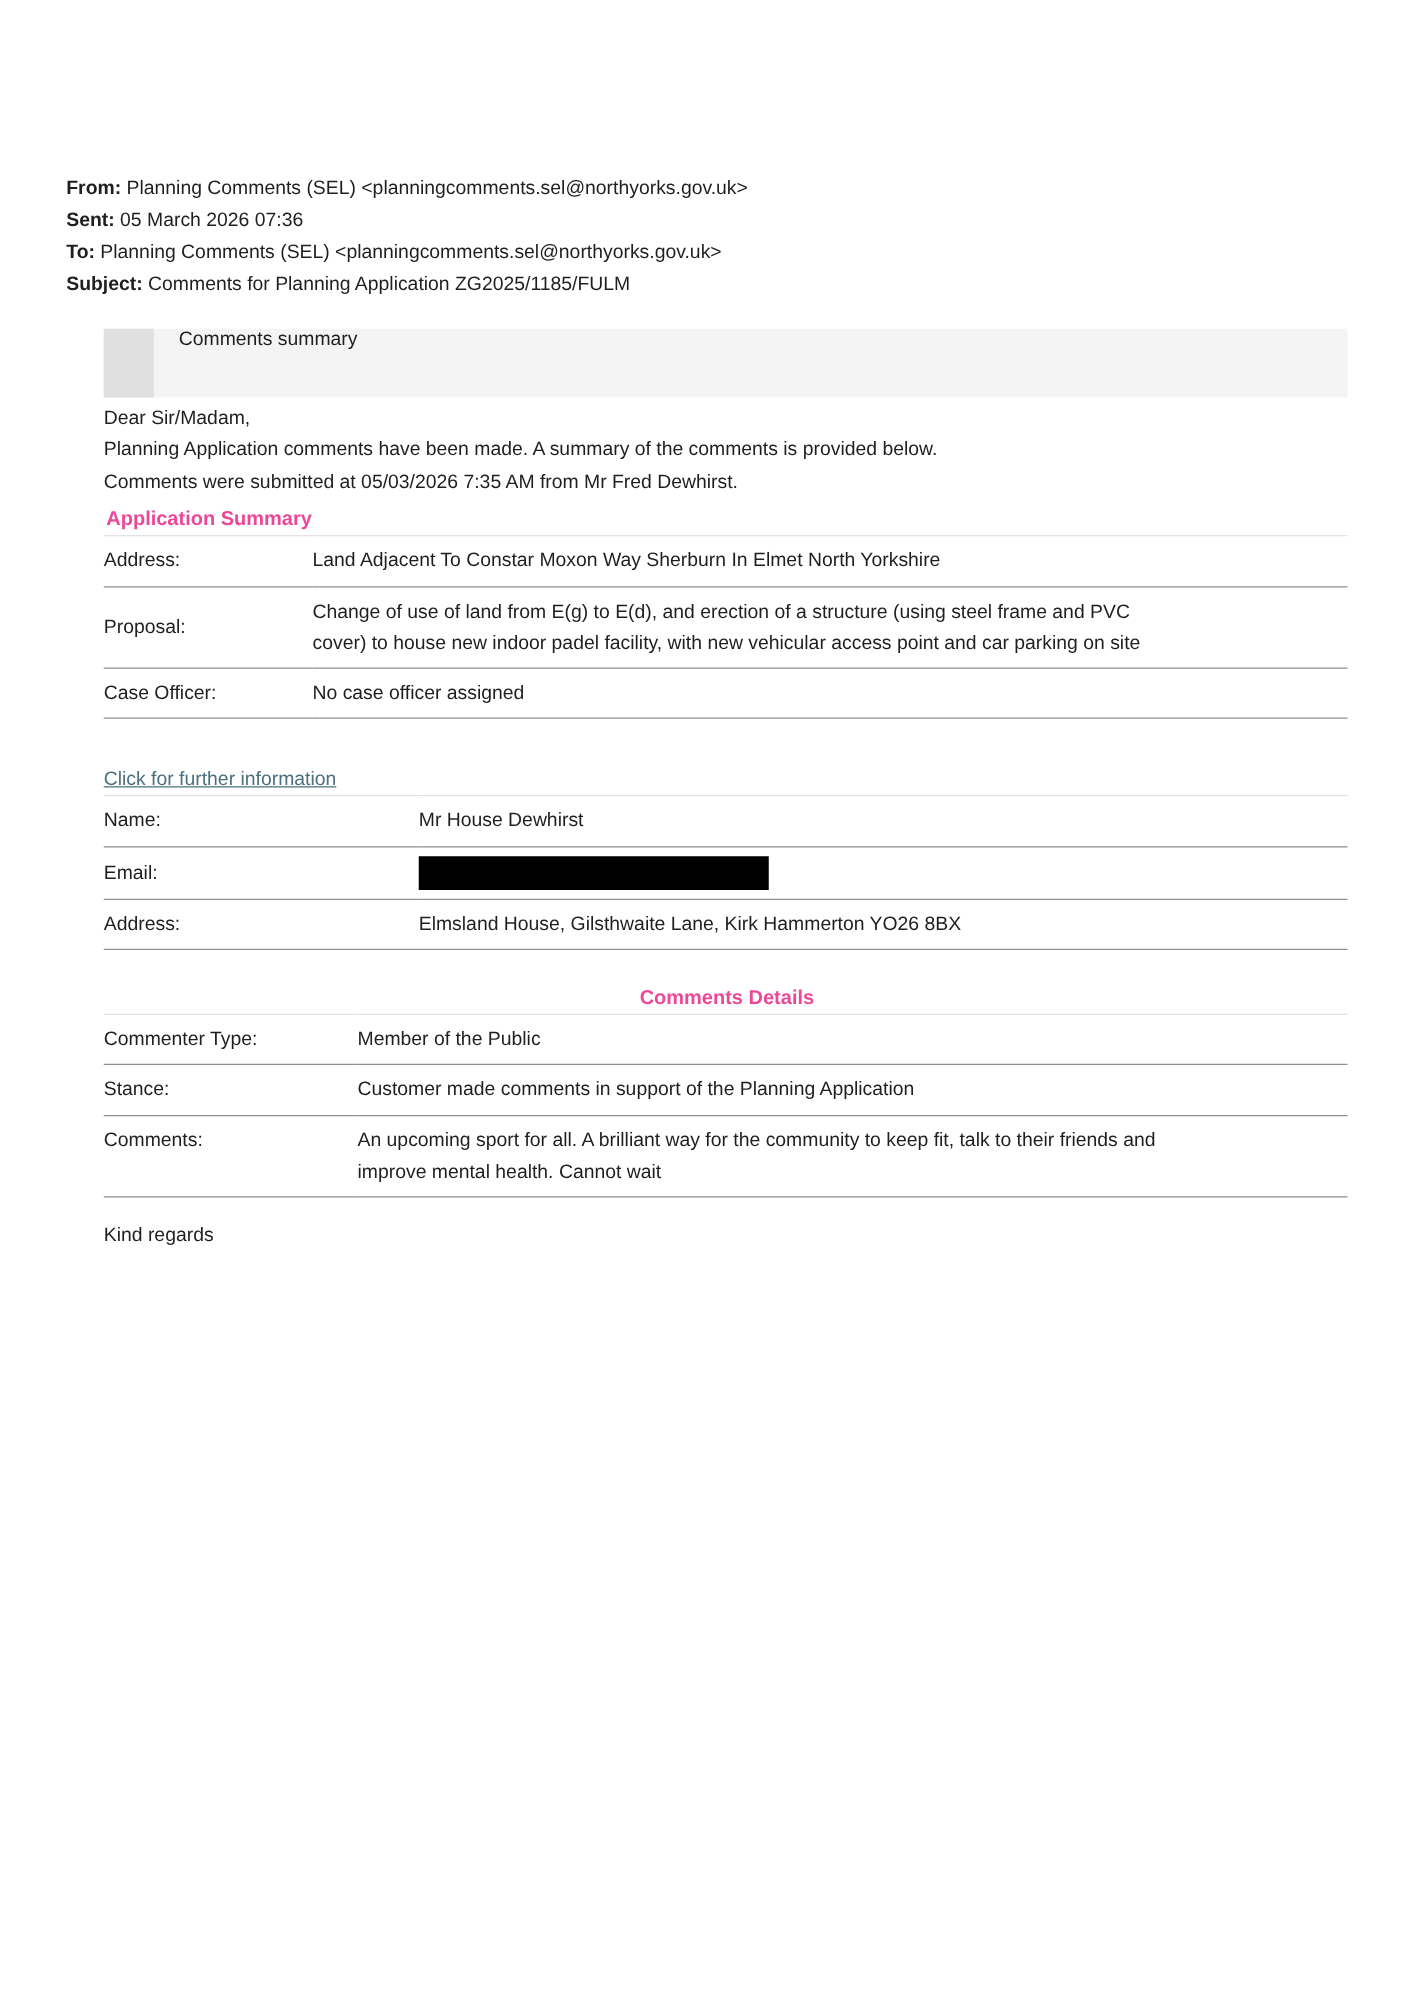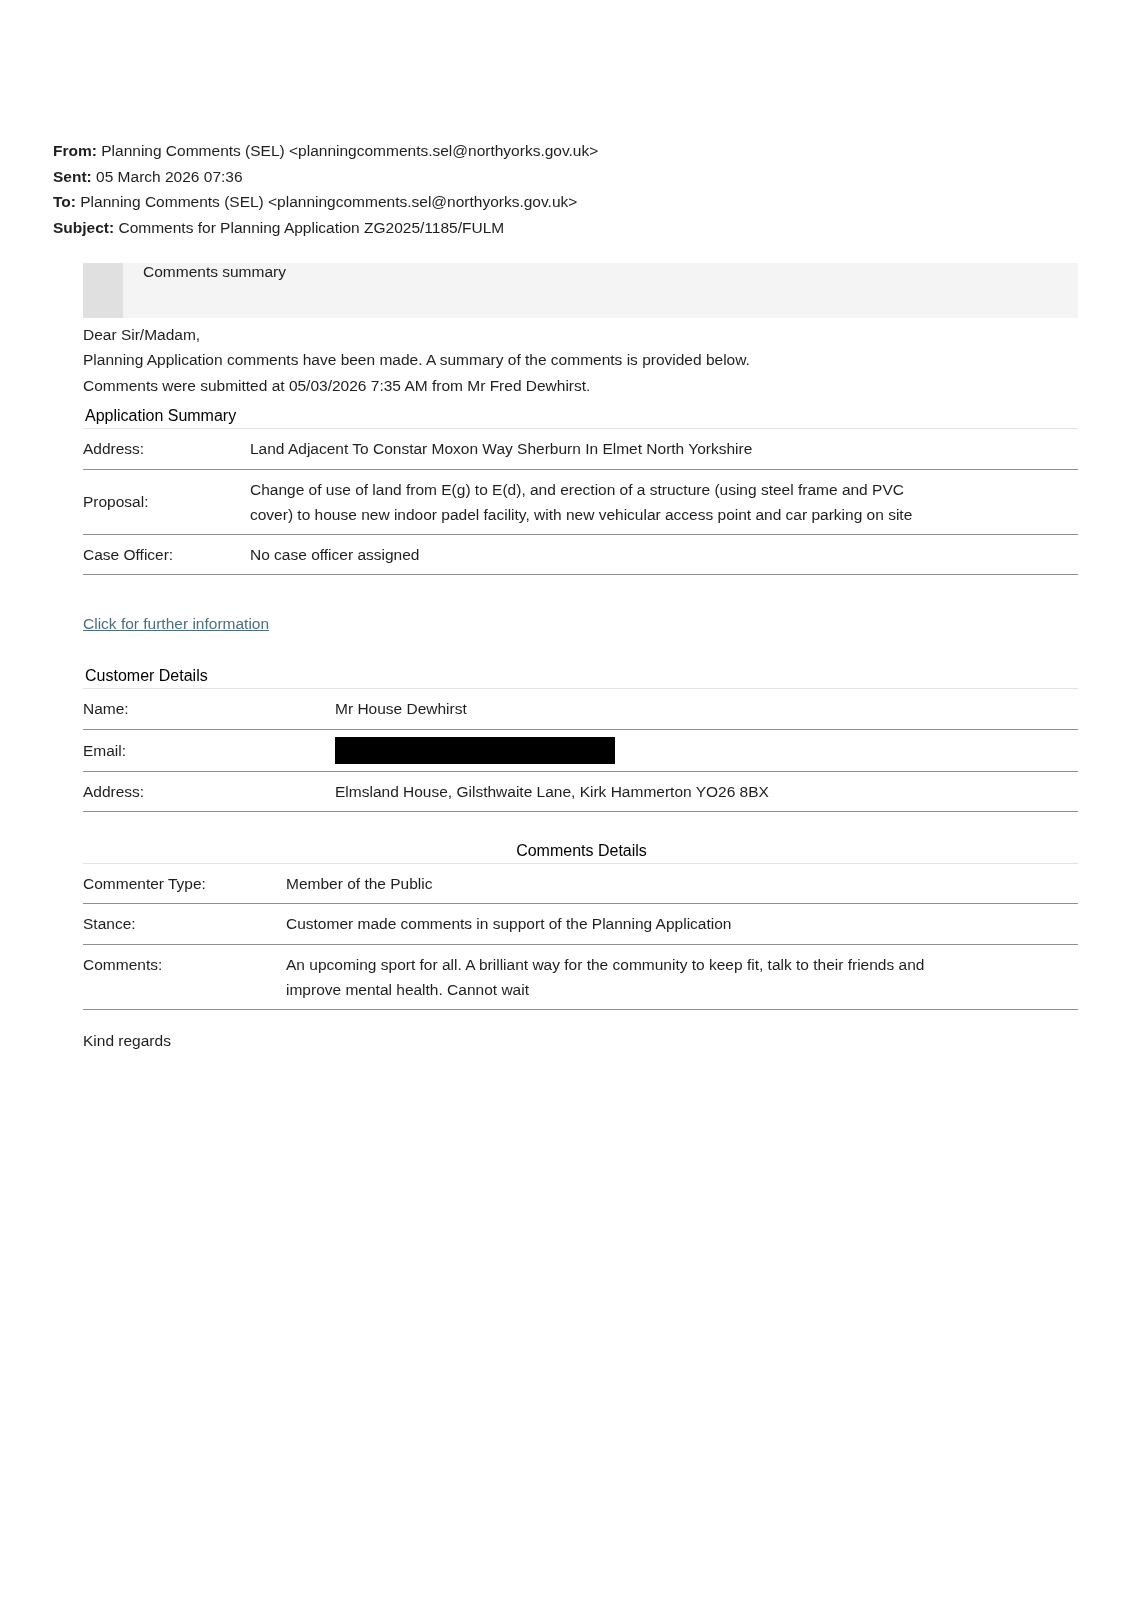--- a/index.html
+++ b/index.html
@@ -37,22 +37,22 @@
     width: 40px;
     height: 55px;
     background: #e0e0e0;
     flex: 0 0 auto;
   }
   .banner-title { margin-left: 20px; }
   .intro { margin-top: 4px; line-height: 25.4px; }
   .intro span { display: block; }
   h3 {
     font-size: 16px;
-    font-weight: 400;
-    color: #000000;
+    font-weight: 700;
+    color: #ec4899;
   }
   .h-app  { margin: 9px 0 3px 2px; }
   .h-cust { margin: 34px 0 3px 2px; }
   .h-comm { margin: 30px 0 3px 2px; text-align: center; }
   table.tbl {
     width: 100%;
     border-collapse: collapse;
     border-top: 1px solid #e3e3e3;
     margin-top: 3px;
   }
@@ -149,21 +149,20 @@
         <td class="label"><span>Case Officer:</span></td>
         <td class="value">
               <span>No case officer assigned</span>
             </td>
       </tr>
     </tbody>
       </table>
 
     <a class="link" href="#">Click for further information</a>
 
-    <h3 class="h-cust">Customer Details</h3>
     <table class="tbl tbl-cust">
       <tbody>
           <tr>
         <td class="label"><span>Name:</span></td>
         <td class="value">
               <span>Mr House Dewhirst</span>
             </td>
       </tr>
       <tr>
         <td class="label"><span>Email:</span></td>

